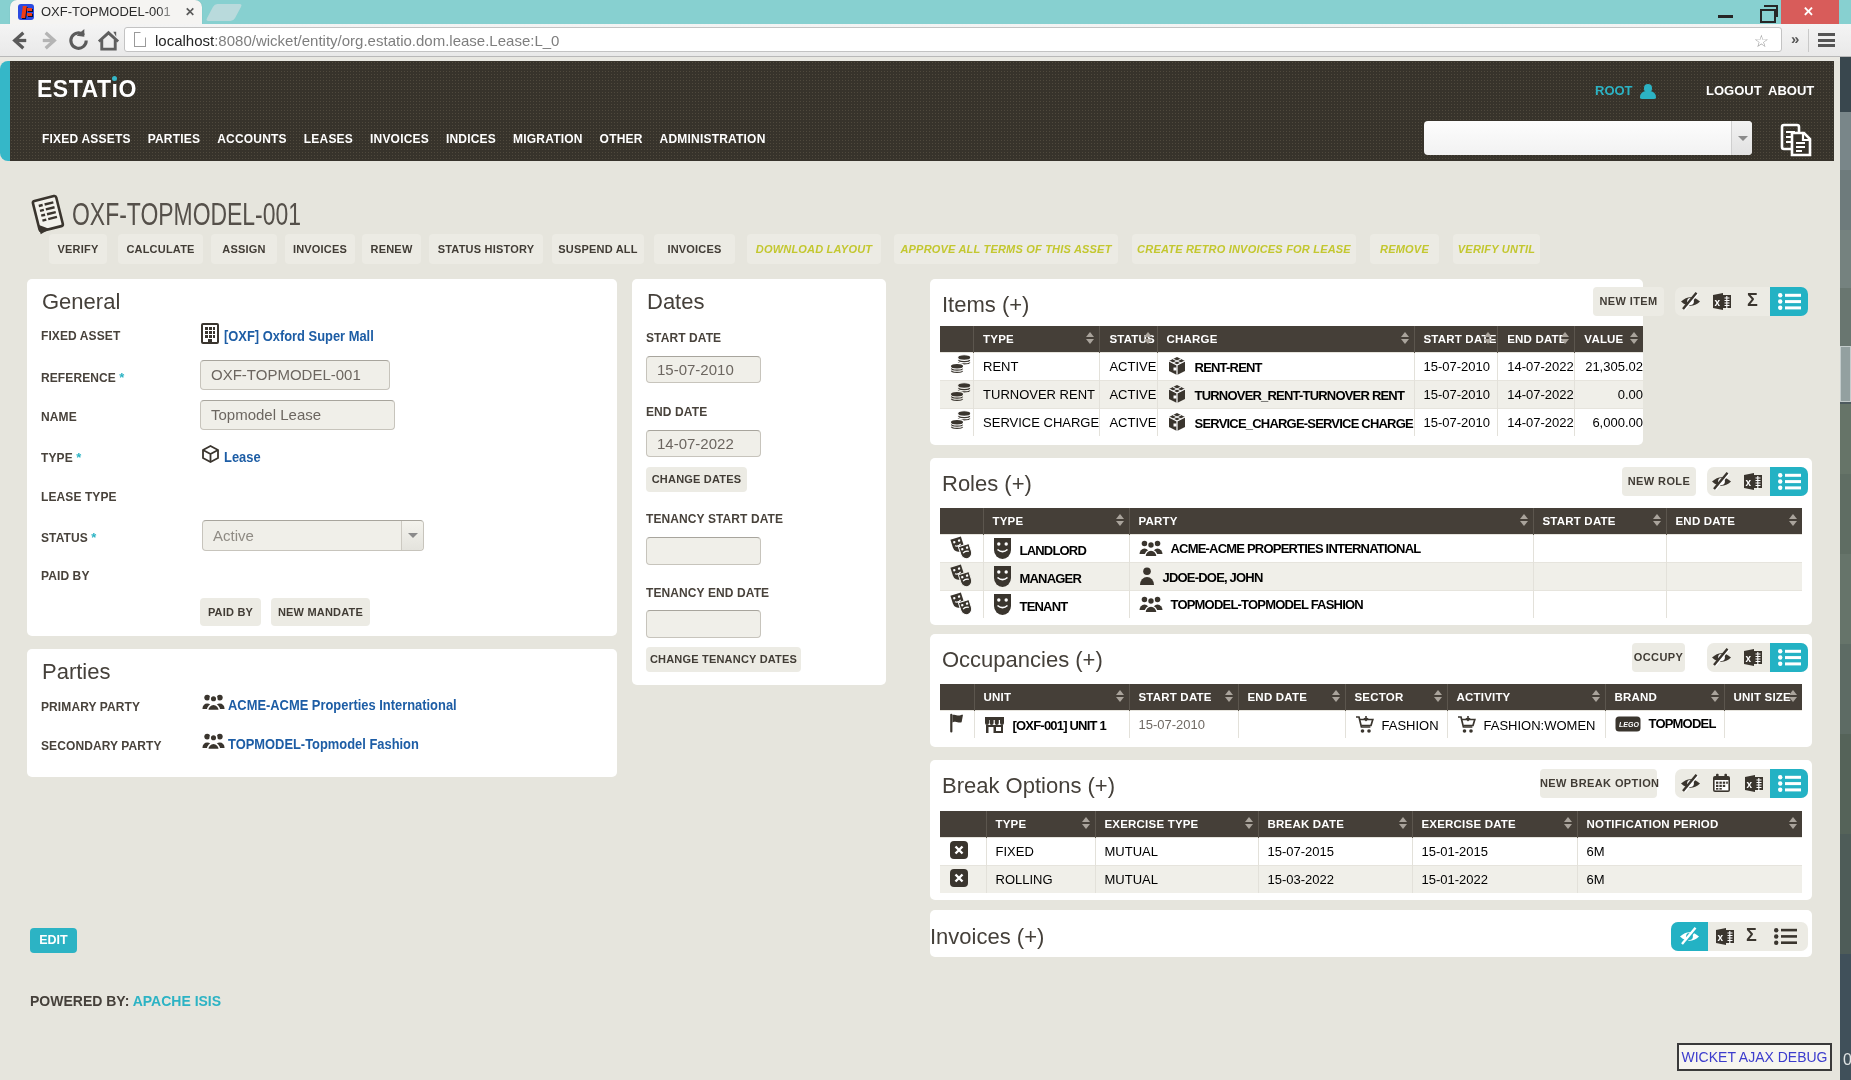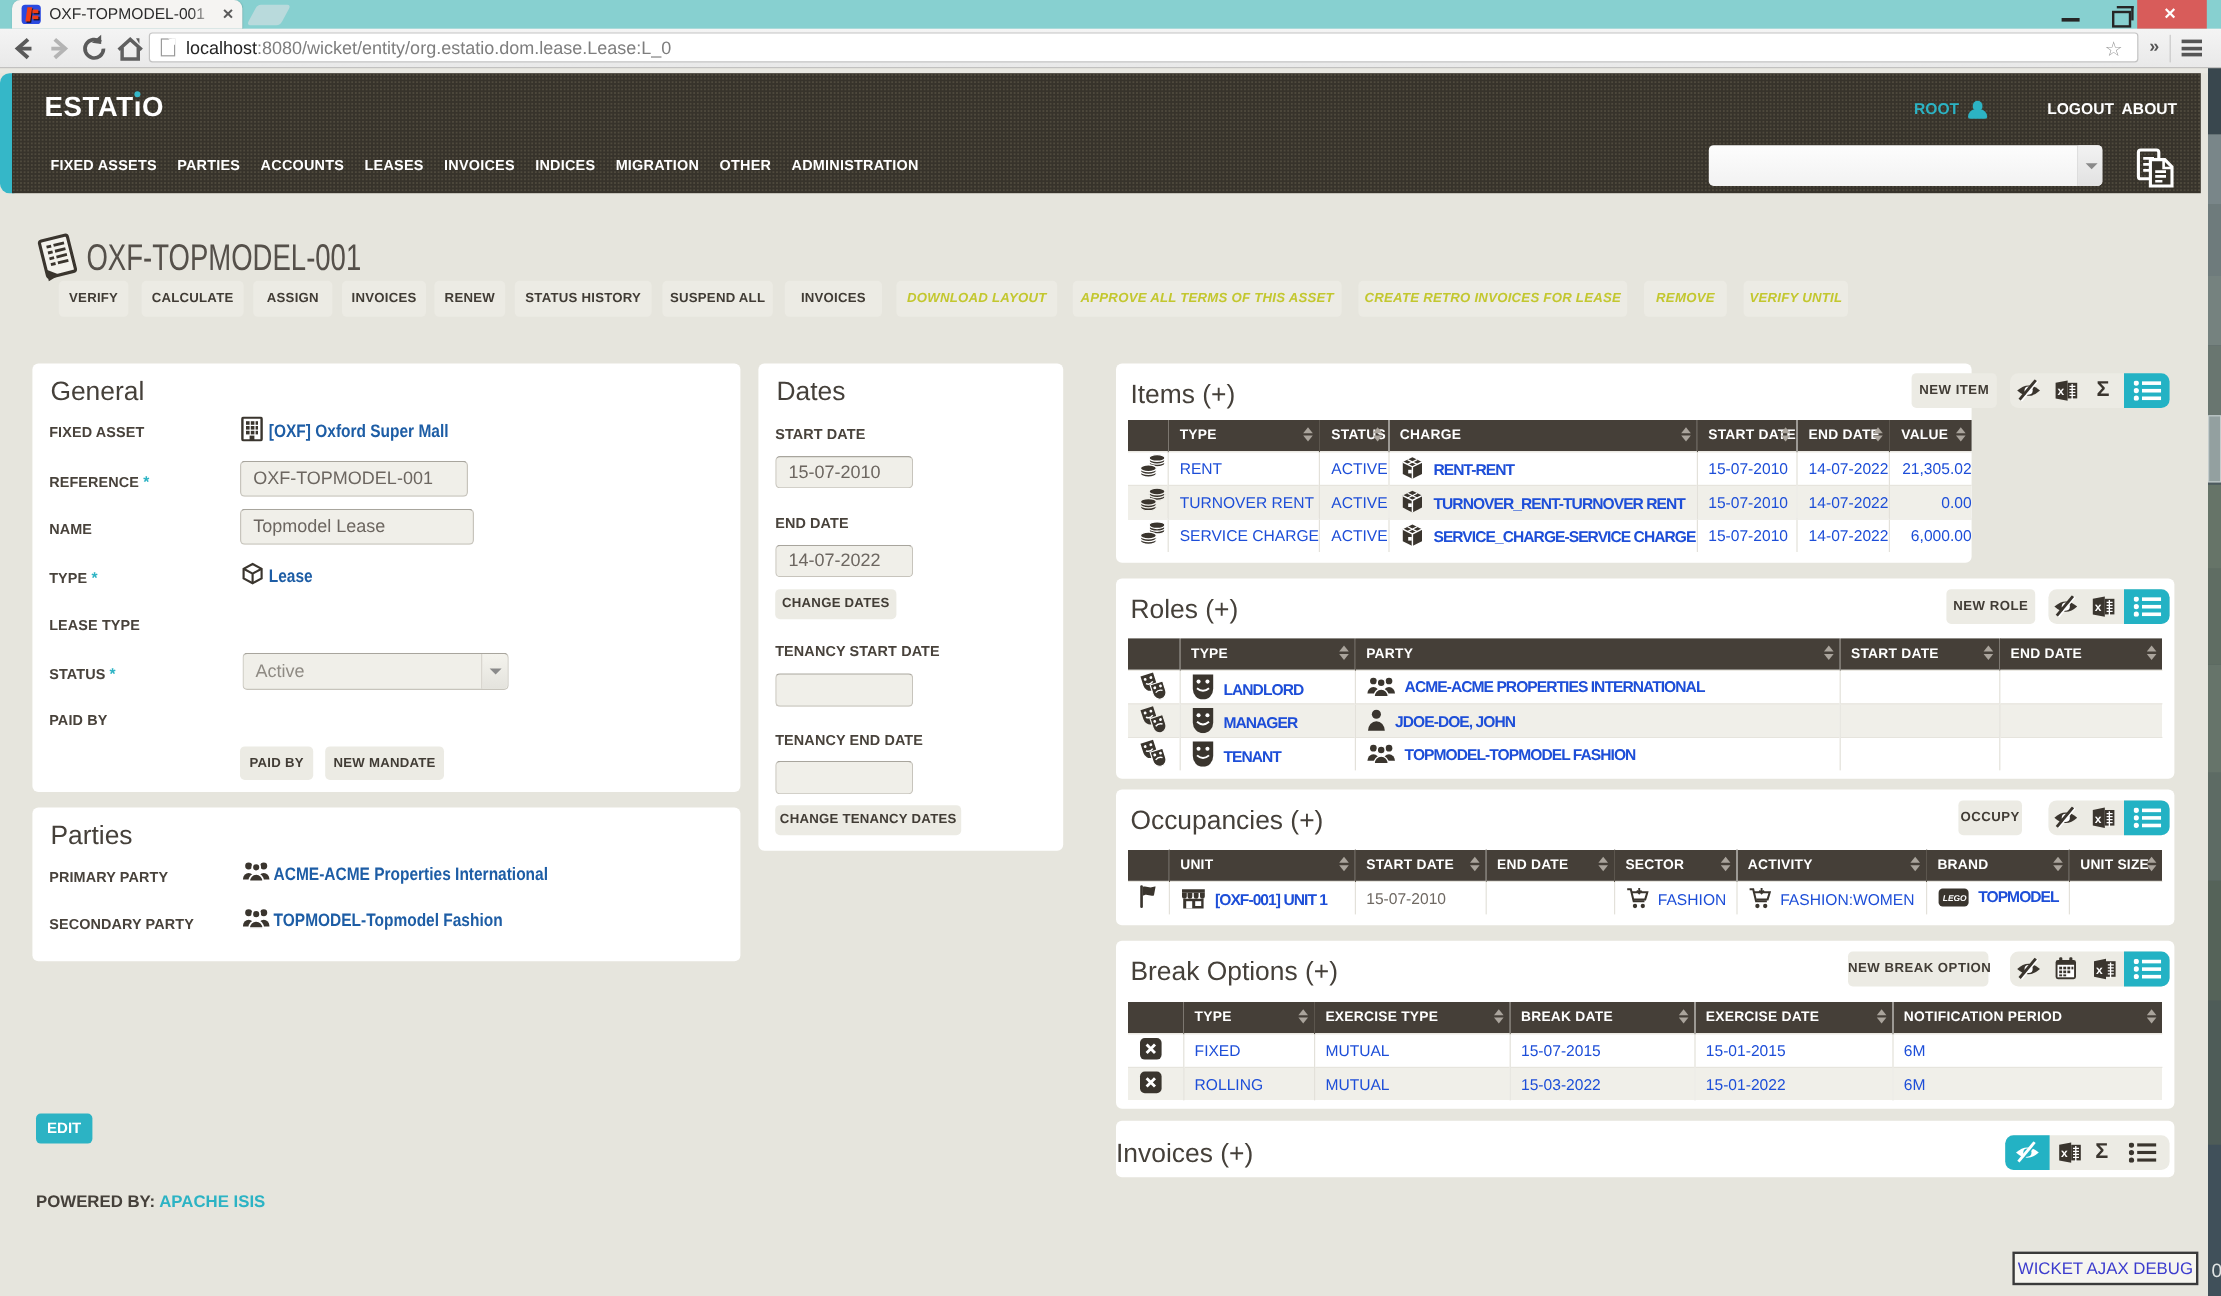--- a/index.html
+++ b/index.html
@@ -52,38 +52,38 @@
 #usernav .root { color:#2cb3c4; }
 #usr-ico { position:absolute; width:16px; height:15px; }
 #usr-ico:before { content:""; position:absolute; left:4px; top:0; width:8px; height:8px; background:#2cb3c4; border-radius:50% 50% 40% 40%; }
 #usr-ico:after { content:""; position:absolute; left:0; top:7px; width:16px; height:8px; background:#2cb3c4; border-radius:7px 7px 2px 2px; }
 #search { position:absolute; left:1414px; top:60px; width:328px; height:34px; background:linear-gradient(#fdfdfd,#f2f2f2); border-radius:4px; }
 #search-arr { position:absolute; right:0; top:0; width:21px; height:34px; background:linear-gradient(#f2f2f2,#e2e2e2); border-left:1px solid #cfcfcf; border-radius:0 4px 4px 0; }
 #search-arr:before { content:""; position:absolute; left:6px; top:15px; border:5px solid transparent; border-top-color:#8a8a8a; }
 #copyico { position:absolute; left:1770px; top:62px; }
 
 
-.panel { position:absolute; background:#fff; border-radius:5px;margin-top:24px; }
+.panel { position:absolute; background:#fff; border-radius:5px; }
 .ptitle { position:absolute; font-size:22px; color:#45403a; }
 .lbl { position:absolute; font-size:12px; font-weight:bold; color:#48423b; letter-spacing:0.1px; }
 .lbl i { color:#2cb3c4; font-style:normal; font-size:13px; }
 .blink { position:absolute; font-size:15px; font-weight:bold; color:#1d5da5; transform:scaleX(0.86); transform-origin:0 50%; white-space:nowrap; }
 .inp { position:absolute; background:#f0efe9; border:1px solid #c7c4bc; border-top-color:#a8a59d; border-radius:4px; font-size:15px; color:#6c6660; padding-left:10px; }
 .gbtn { position:absolute; background:#ecebe4; border-radius:4px; font-size:11px; letter-spacing:0.4px; font-weight:bold; color:#413c35; text-align:center; letter-spacing:0.2px; }
 .gbtn.warn { color:#c3c72f; font-style:italic; }
 #pagetitle { position:absolute; left:72px; top:197px; font-size:31px; color:#55504a; transform:scaleX(0.74); transform-origin:0 0; white-space:nowrap; }
 #edit-btn { position:absolute; left:30px; top:928px; width:47px; height:25px; background:#2cb3c4; color:#fff; font-size:12.5px; font-weight:bold; text-align:center; line-height:25px; border-radius:4px; }
 #powered { position:absolute; left:30px; top:993px; font-size:14px; font-weight:bold; color:#45403a; }
 #powered span { color:#2cb3c4; }
 
 
 table.grid { border-collapse:collapse; table-layout:fixed; }
 table.grid th { white-space:nowrap; background:#453f38; color:#fff; font-size:11.5px; font-weight:bold; text-align:left; height:26px; padding:0 0 0 9px; border-left:1px solid #5c564e; position:relative; letter-spacing:0.2px; }
 table.grid th:first-child { border-left:none; }
-table.grid td { height:28px; border-top:1px solid #e6e4dd; font-size:13px; color:#1d4ed8; padding:0 0 0 9px; border-left:1px solid #e3e1da; overflow:hidden; white-space:nowrap; }
+table.grid td { height:28px; border-top:1px solid #e6e4dd; font-size:13px; color:#000000; padding:0 0 0 9px; border-left:1px solid #e3e1da; overflow:hidden; white-space:nowrap; }
 table.grid td:first-child, table.grid th:first-child { border-left:none; }
 table.grid tr.alt td { background:#f0efe9; }
 .sort { position:absolute; right:4px; top:6px; width:9px; }
 .sort b { display:block; width:0; height:0; border:4.5px solid transparent; }
 .sort b.u { border-bottom:5.5px solid #aaa49c; margin-bottom:2px; border-top:none; }
 .sort b.d { border-top:5.5px solid #aaa49c; border-bottom:none; }
 table.grid td b { letter-spacing:-0.8px; }
 td.num { text-align:right; padding-right:22px; }
 
 

